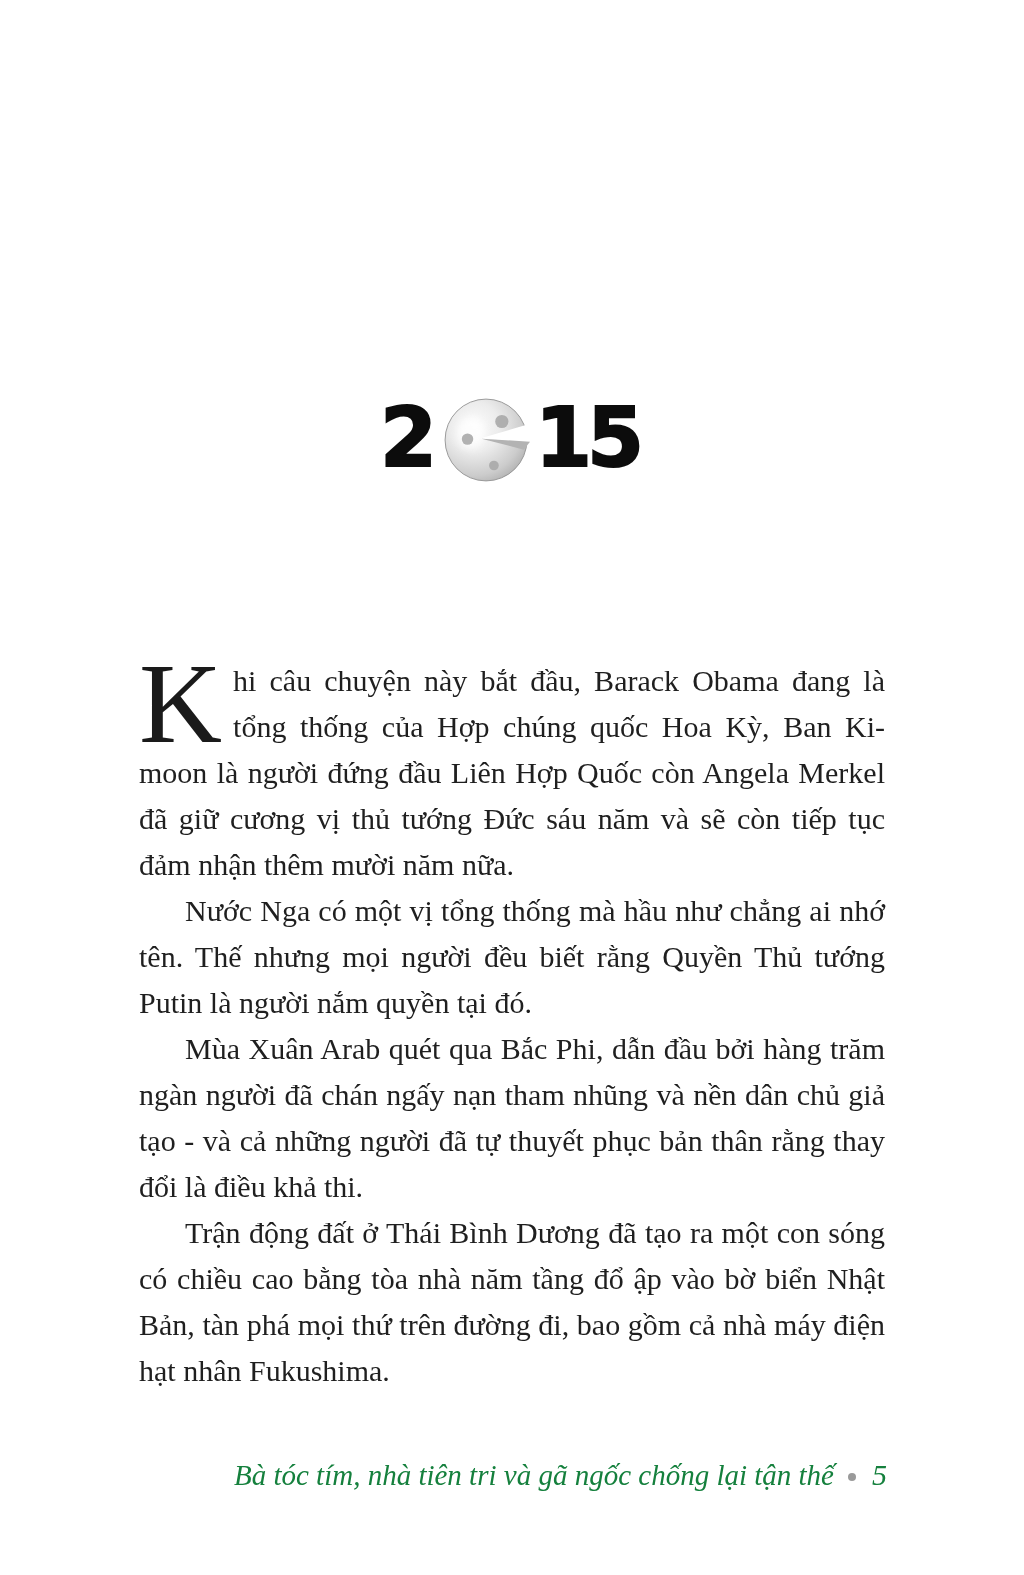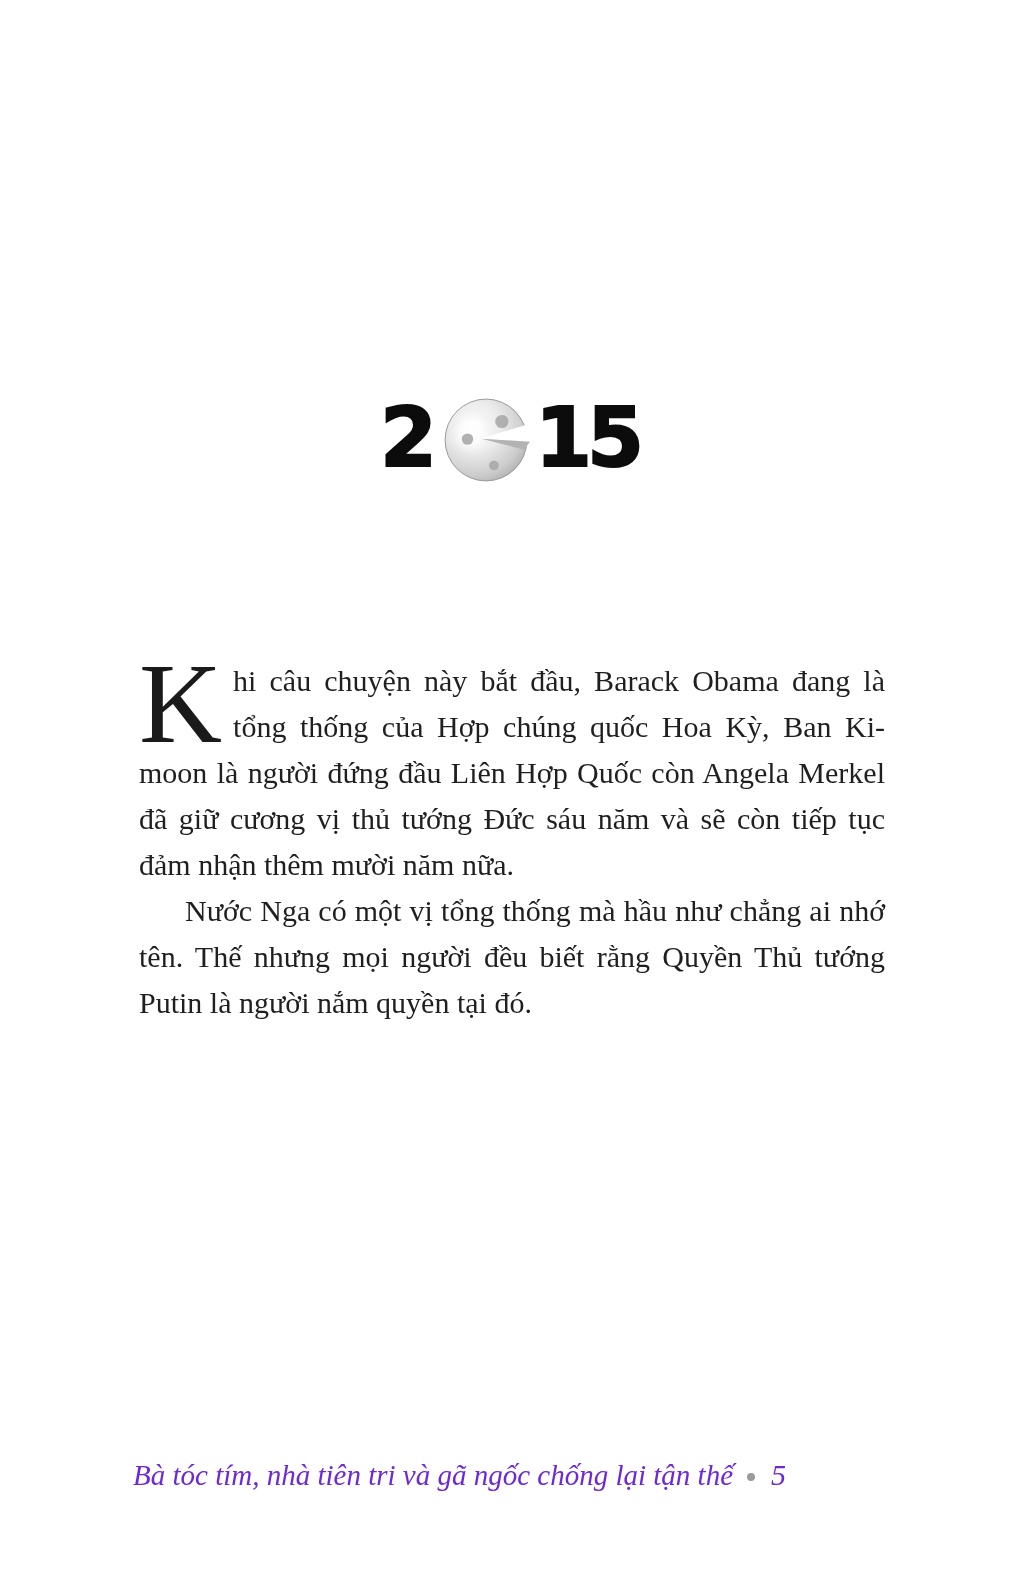--- a/index.html
+++ b/index.html
@@ -54,25 +54,25 @@
     font-size: 115px;
     line-height: 92px;
     margin-right: 11px;
     color: #1a1a1a;
   }
 
   
   .footer {
     position: absolute;
     top: 1458px;
-    left: 133px;
+    left: 139px;
     width: 748px;
-    text-align: left;
+    text-align: right;
     white-space: nowrap;
-    color: #6d28d9;
+    color: #15803d;
     font-size: 29px;
     line-height: 34px;
   }
   .footer .book-title { font-style: italic; }
   .footer .dot {
     display: inline-block;
     width: 8px;
     height: 8px;
     border-radius: 50%;
     background: #9a9a9a;
@@ -112,19 +112,21 @@
 
     <span class="year-digit">15</span>
   </div>
 
   <div class="body-text">
     <p class="first">
       <span class="dropcap">K</span>
       <span>hi câu chuyện này bắt đầu, Barack Obama đang là tổng thống của Hợp chúng quốc Hoa Kỳ, Ban Ki-moon là người đứng đầu Liên Hợp Quốc còn Angela Merkel đã giữ cương vị thủ tướng Đức sáu năm và sẽ còn tiếp tục đảm nhận thêm mười năm nữa.</span>
     </p>
     <p>Nước Nga có một vị tổng thống mà hầu như chẳng ai nhớ tên. Thế nhưng mọi người đều biết rằng Quyền Thủ tướng Putin là người nắm quyền tại đó.</p>
+    <p>Mùa Xuân Arab quét qua Bắc Phi, dẫn đầu bởi hàng trăm ngàn người đã chán ngấy nạn tham nhũng và nền dân chủ giả tạo - và cả những người đã tự thuyết phục bản thân rằng thay đổi là điều khả thi.</p>
+    <p>Trận động đất ở Thái Bình Dương đã tạo ra một con sóng có chiều cao bằng tòa nhà năm tầng đổ ập vào bờ biển Nhật Bản, tàn phá mọi thứ trên đường đi, bao gồm cả nhà máy điện hạt nhân Fukushima.</p>
   </div>
 
   <div class="footer">
     <span class="book-title">Bà tóc tím, nhà tiên tri và gã ngốc chống lại tận thế</span><span class="dot"></span><span class="page-num">5</span>
   </div>
 
 </div>
 
 </body></html>

